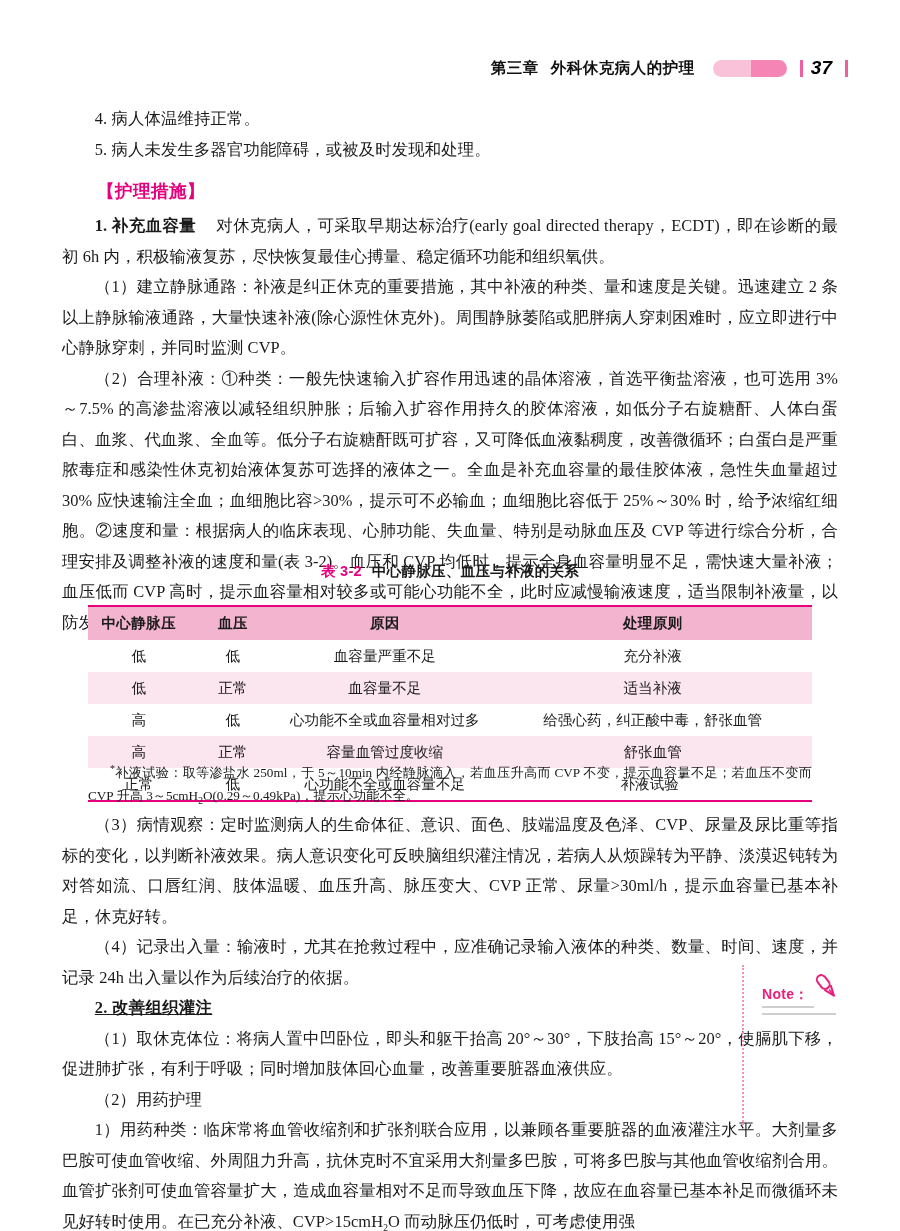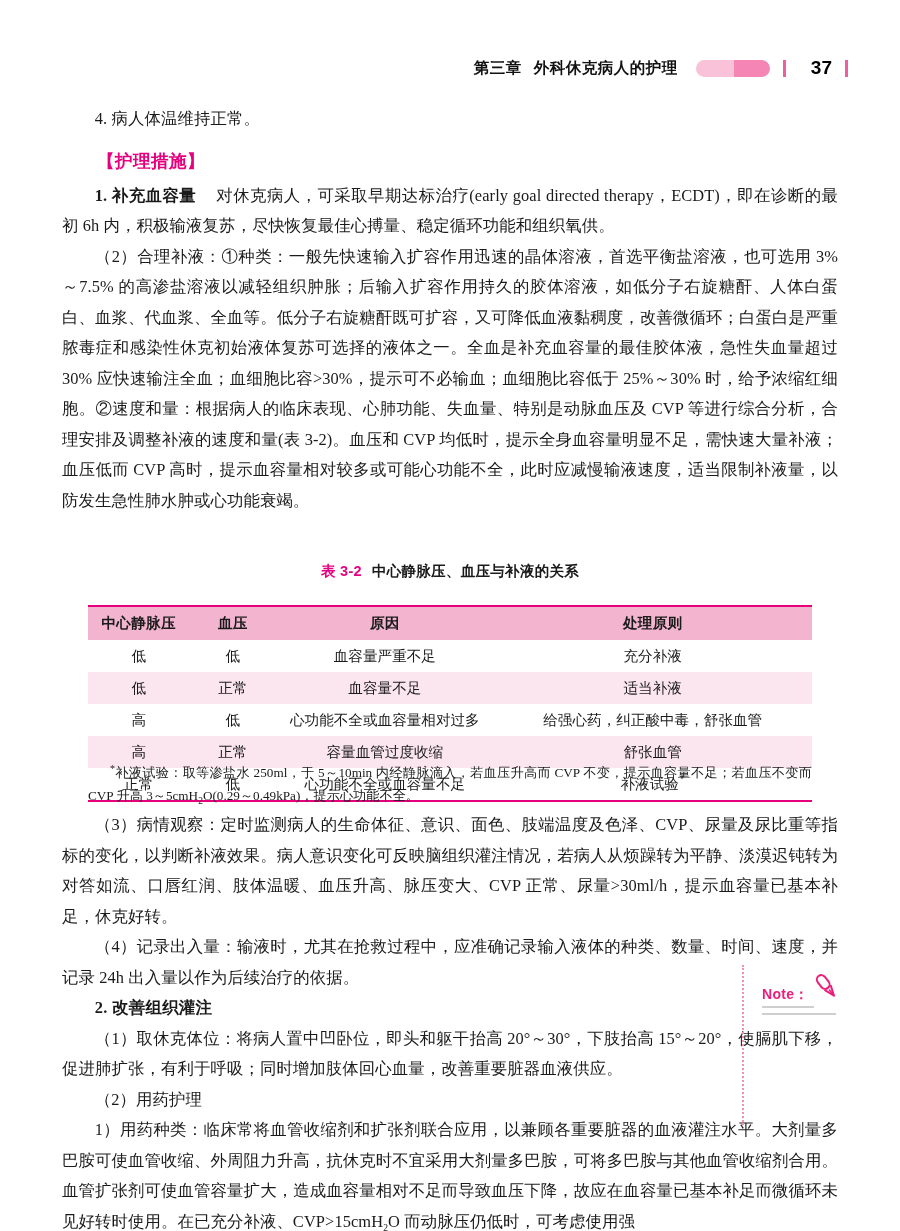--- a/index.html
+++ b/index.html
@@ -54,21 +54,22 @@
     height: 17px;
     background: #ef5fa0;
     margin-left: 13px;
     vertical-align: middle;
   }
   .header-pageno {
     font-family: "Liberation Sans", sans-serif;
     font-size: 19px;
     font-weight: bold;
     color: #000000;
-    margin-left: 25px;
+    margin-left: 8px;
+    font-style: italic;
   }
 
   
   .content {
     position: absolute;
     top: 104px;
     left: 62px;
     width: 776px;
   }
   p.para {
@@ -164,20 +165,21 @@
     left: 62px;
     width: 776px;
   }
   h3.sub-head {
     margin: 0;
     font-size: 16.4px;
     font-weight: bold;
     text-indent: 2em;
     line-height: 30.5px;
     letter-spacing: 0.3px;
+    text-decoration: underline;
   }
 
   
   .note-margin {
     position: absolute;
     right: 52px;
     top: 985px;
     width: 86px;
   }
   .note-dotline {
@@ -224,25 +226,27 @@
     <span class="pill-right"></span>
   </span>
   <span class="header-tick"></span>
   <span class="header-pageno">37</span>
   <span class="header-tick"></span>
 </div>
 
 <div class="content">
 
   <p class="para list-item">4. 病人体温维持正常。</p>
+  <p class="para list-item">5. 病人未发生多器官功能障碍，或被及时发现和处理。</p>
 
   <h2 class="section-head">【护理措施】</h2>
 
   <p class="para indent"><span class="bold-run">1. 补充血容量</span><span style="display:inline-block;width:1.2em"></span><span>对休克病人，可采取早期达标治疗(early goal directed therapy，ECDT)，即在诊断的最初 6h 内，积极输液复苏，尽快恢复最佳心搏量、稳定循环功能和组织氧供。</span></p>
 
+  <p class="para indent">（1）建立静脉通路：补液是纠正休克的重要措施，其中补液的种类、量和速度是关键。迅速建立 2 条以上静脉输液通路，大量快速补液(除心源性休克外)。周围静脉萎陷或肥胖病人穿刺困难时，应立即进行中心静脉穿刺，并同时监测 CVP。</p>
 
   <p class="para indent">（2）合理补液：①种类：一般先快速输入扩容作用迅速的晶体溶液，首选平衡盐溶液，也可选用 3%～7.5% 的高渗盐溶液以减轻组织肿胀；后输入扩容作用持久的胶体溶液，如低分子右旋糖酐、人体白蛋白、血浆、代血浆、全血等。低分子右旋糖酐既可扩容，又可降低血液黏稠度，改善微循环；白蛋白是严重脓毒症和感染性休克初始液体复苏可选择的液体之一。全血是补充血容量的最佳胶体液，急性失血量超过 30% 应快速输注全血；血细胞比容&gt;30%，提示可不必输血；血细胞比容低于 25%～30% 时，给予浓缩红细胞。②速度和量：根据病人的临床表现、心肺功能、失血量、特别是动脉血压及 CVP 等进行综合分析，合理安排及调整补液的速度和量(表 3-2)。血压和 CVP 均低时，提示全身血容量明显不足，需快速大量补液；血压低而 CVP 高时，提示血容量相对较多或可能心功能不全，此时应减慢输液速度，适当限制补液量，以防发生急性肺水肿或心功能衰竭。</p>
 </div>
 
 <div class="table-block">
   <div class="table-caption">
     <span class="cap-num">表 3-2</span><span class="cap-gap"></span><span>中心静脉压、血压与补液的关系</span>
   </div>
 
   <table class="data">

